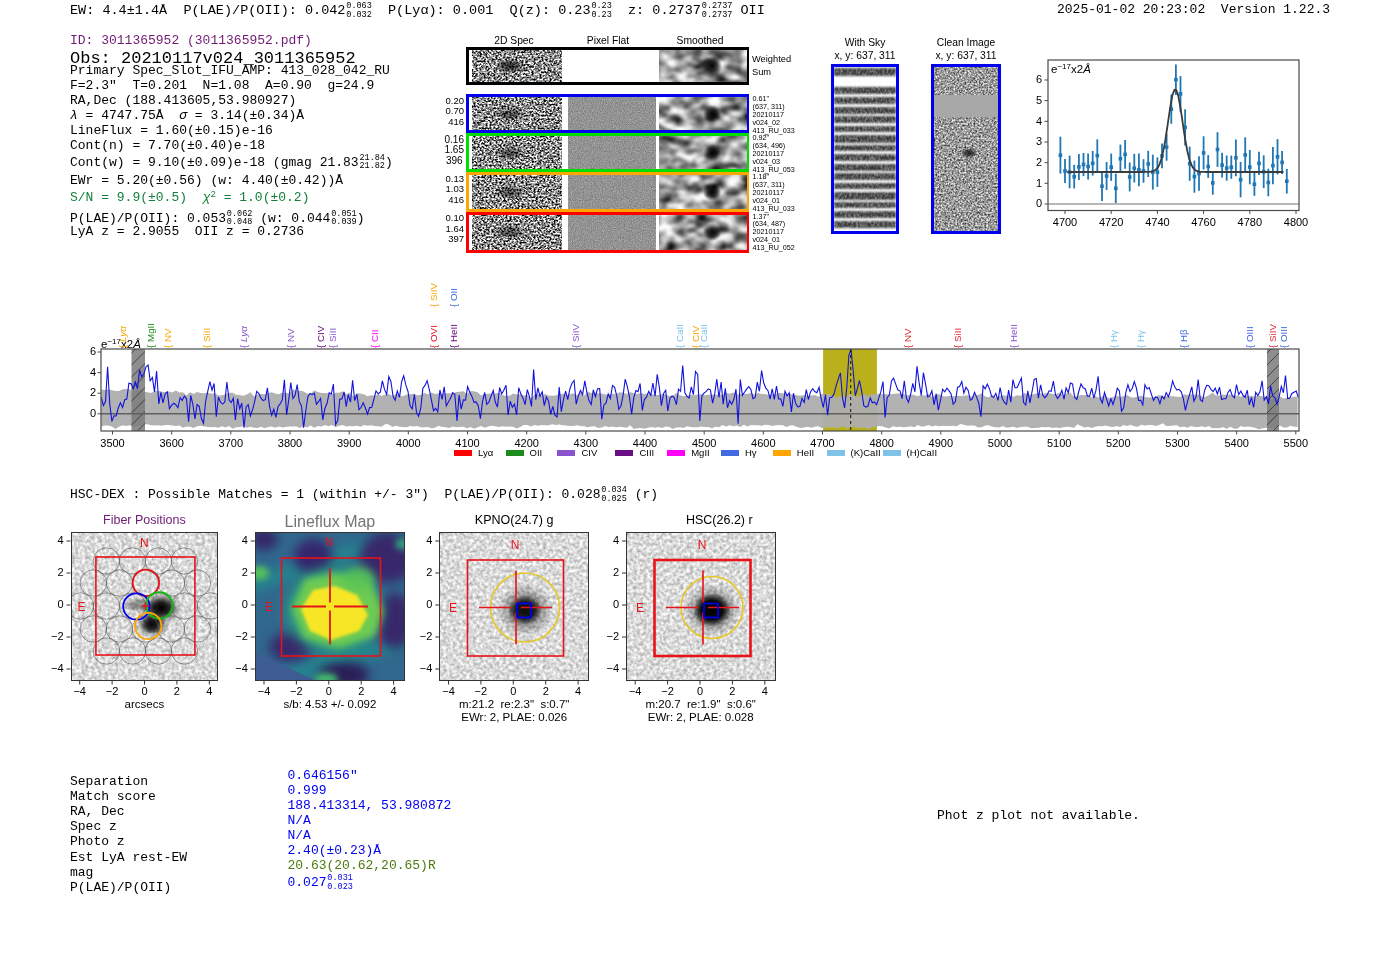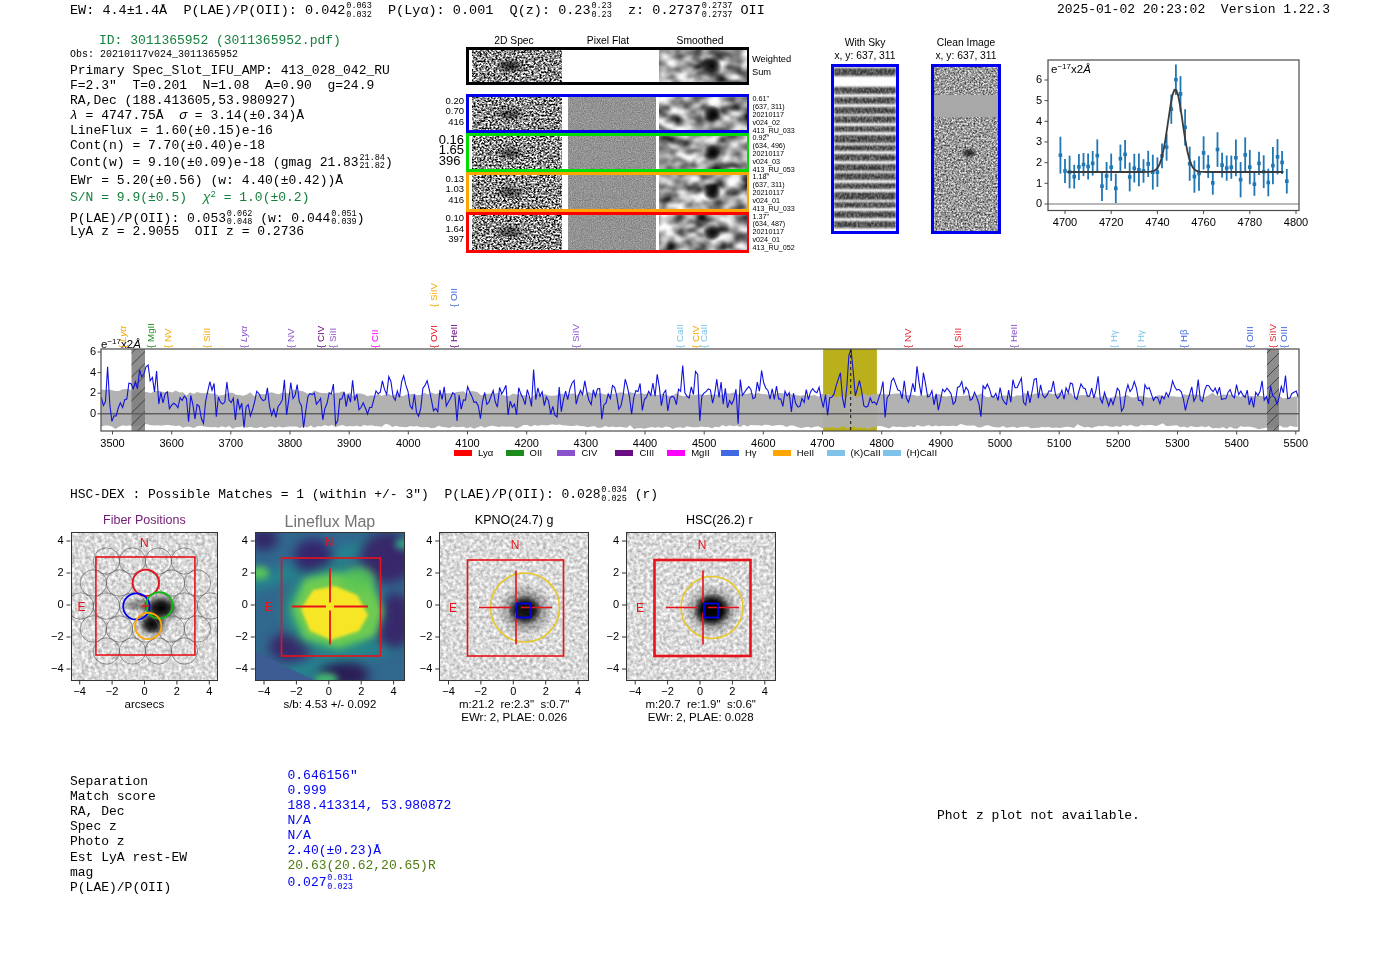--- a/index.html
+++ b/index.html
@@ -1,17 +1,17 @@
 <!DOCTYPE html>
 <html><head><meta charset="utf-8"><style>html,body{margin:0;padding:0;background:#fff;}#page{position:relative;width:1400px;height:953px;background:#fff;overflow:hidden;font-family:"Liberation Sans",sans-serif;}div{box-sizing:border-box;}</style></head><body>
 <div id="page">
 <div style="position:absolute;left:70.0px;top:2.0px;font-family:'Liberation Mono',monospace;font-size:13.5px;color:#000;white-space:pre;line-height:1.15;">EW: 4.4±1.4Å  P(LAE)/P(OII): 0.042 <span style="display:inline-block;vertical-align:-3px;font-size:8.5px;line-height:8.7px;text-align:left;">0.063<br>0.032</span>  P(Lyα): 0.001  Q(z): 0.23 <span style="display:inline-block;vertical-align:-3px;font-size:8.5px;line-height:8.7px;text-align:left;">0.23<br>0.23</span>  z: 0.2737 <span style="display:inline-block;vertical-align:-3px;font-size:8.5px;line-height:8.7px;text-align:left;">0.2737<br>0.2737</span> OII</div>
 <div style="position:absolute;left:1057.0px;top:2.5px;font-family:'Liberation Mono',monospace;font-size:13.0px;color:#000;white-space:pre;line-height:1.15;">2025-01-02 20:23:02  Version 1.22.3</div>
-<div style="position:absolute;left:70.0px;top:33.5px;font-family:'Liberation Mono',monospace;font-size:13.0px;color:#15803d;white-space:pre;line-height:1.15;margin-left:29px;">ID: 3011365952 (3011365952.pdf)</div>
-<div style="position:absolute;left:70.0px;top:48.5px;font-family:'Liberation Mono',monospace;font-size:10px;color:#000;white-space:pre;line-height:1.15;">Obs: 20210117v024_3011365952</div>
+<div style="position:absolute;left:70.0px;top:33.5px;font-family:'Liberation Mono',monospace;font-size:13.0px;color:#701a75;white-space:pre;line-height:1.15;">ID: 3011365952 (3011365952.pdf)</div>
+<div style="position:absolute;left:70.0px;top:48.5px;font-family:'Liberation Mono',monospace;font-size:17px;color:#000;white-space:pre;line-height:1.15;">Obs: 20210117v024_3011365952</div>
 <div style="position:absolute;left:70.0px;top:63.5px;font-family:'Liberation Mono',monospace;font-size:13.0px;color:#000;white-space:pre;line-height:1.15;">Primary Spec_Slot_IFU_AMP: 413_028_042_RU</div>
 <div style="position:absolute;left:70.0px;top:78.5px;font-family:'Liberation Mono',monospace;font-size:13.0px;color:#000;white-space:pre;line-height:1.15;">F=2.3"  T=0.201  N=1.08  A=0.90  g=24.9</div>
 <div style="position:absolute;left:70.0px;top:93.5px;font-family:'Liberation Mono',monospace;font-size:13.0px;color:#000;white-space:pre;line-height:1.15;">RA,Dec (188.413605,53.980927)</div>
 <div style="position:absolute;left:70.0px;top:108.5px;font-family:'Liberation Mono',monospace;font-size:13.0px;color:#000;white-space:pre;line-height:1.15;"><i>λ</i> = 4747.75Å  <i>σ</i> = 3.14(±0.34)Å</div>
 <div style="position:absolute;left:70.0px;top:123.5px;font-family:'Liberation Mono',monospace;font-size:13.0px;color:#000;white-space:pre;line-height:1.15;">LineFlux = 1.60(±0.15)e-16</div>
 <div style="position:absolute;left:70.0px;top:138.5px;font-family:'Liberation Mono',monospace;font-size:13.0px;color:#000;white-space:pre;line-height:1.15;">Cont(n) = 7.70(±0.40)e-18</div>
 <div style="position:absolute;left:70.0px;top:153.5px;font-family:'Liberation Mono',monospace;font-size:13.0px;color:#000;white-space:pre;line-height:1.15;">Cont(w) = 9.10(±0.09)e-18 (gmag 21.83 <span style="display:inline-block;vertical-align:-3px;font-size:8.5px;line-height:8.7px;text-align:right;">21.84<br>21.82</span>)</div>
 <div style="position:absolute;left:70.0px;top:173.5px;font-family:'Liberation Mono',monospace;font-size:13.0px;color:#000;white-space:pre;line-height:1.15;">EWr = 5.20(±0.56) (w: 4.40(±0.42))Å</div>
 <div style="position:absolute;left:70.0px;top:189.5px;font-family:'Liberation Mono',monospace;font-size:13.0px;color:#15803d;white-space:pre;line-height:1.15;">S/N = 9.9(±0.5)  <i>χ</i><span style="font-size:9px;vertical-align:4px;">2</span> = 1.0(±0.2)</div>
 <div style="position:absolute;left:70.0px;top:209.5px;font-family:'Liberation Mono',monospace;font-size:13.0px;color:#000;white-space:pre;line-height:1.15;">P(LAE)/P(OII): 0.053 <span style="display:inline-block;vertical-align:-3px;font-size:8.5px;line-height:8.7px;text-align:left;">0.062<br>0.048</span> (w: 0.044 <span style="display:inline-block;vertical-align:-3px;font-size:8.5px;line-height:8.7px;text-align:left;">0.051<br>0.039</span>)</div>
@@ -127,21 +127,21 @@
               <feTurbulence type="fractalNoise" baseFrequency="0.06 0.11" numOctaves="3" seed="141"></feTurbulence>
               <feColorMatrix type="matrix" values="1.8 0 0 0 -0.30  1.8 0 0 0 -0.30  1.8 0 0 0 -0.30  0 0 0 0 1"></feColorMatrix>
               <feGaussianBlur stdDeviation="1.4"></feGaussianBlur>
             </filter>
           </defs>
           <rect x="0" y="0" width="88" height="33" fill="#909090" filter="url(#f141)"></rect>
         </svg>
         <div style="position:absolute;left:43.5px;top:7.5px;width:18.0px;height:18.0px;background:radial-gradient(ellipse at center, rgba(0,0,0,0.95) 0%, rgba(0,0,0,0.71) 35%, rgba(0,0,0,0) 72%);"></div>
       </div>
     </div>
-<div style="position:absolute;right:936.0px;top:134.5px;font-family:'Liberation Sans',sans-serif;font-size:13px;color:#000;white-space:pre;line-height:1.15;text-align:left;line-height:10.6px;margin-left:19px;">0.16<br>1.65<br>396</div>
+<div style="position:absolute;right:936.0px;top:134.5px;font-family:'Liberation Sans',sans-serif;font-size:10px;color:#000;white-space:pre;line-height:1.15;text-align:center;line-height:10.6px;margin-left:19px;">0.16<br>1.65<br>396</div>
 <div style="position:absolute;left:752.5px;top:134.0px;font-family:'Liberation Sans',sans-serif;font-size:7.2px;color:#000;white-space:pre;line-height:1.15;line-height:7.9px;">0.92"<br>(634, 496)<br>20210117<br>v024_03<br>413_RU_053</div>
 <div style="position:absolute;left:466.0px;top:172.0px;width:283.0px;height:39.5px;border:3px solid #ffa500;background:#fff;">
       <div style="position:absolute;left:2.5px;top:0;width:90.5px;height:33.5px;overflow:hidden;">
         <svg width="90" height="34" style="position:absolute;left:0;top:0;">
           <defs>
             <filter id="f152" x="-5%" y="-5%" width="110%" height="110%" color-interpolation-filters="sRGB">
               <feTurbulence type="fractalNoise" baseFrequency="0.5 0.55" numOctaves="3" seed="152"></feTurbulence>
               <feColorMatrix type="matrix" values="2.6 0 0 0 -0.75  2.6 0 0 0 -0.75  2.6 0 0 0 -0.75  0 0 0 0 1"></feColorMatrix>
             </filter>
           </defs>

